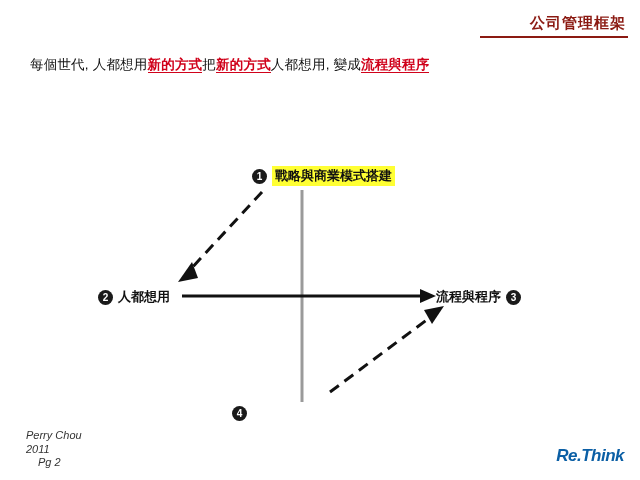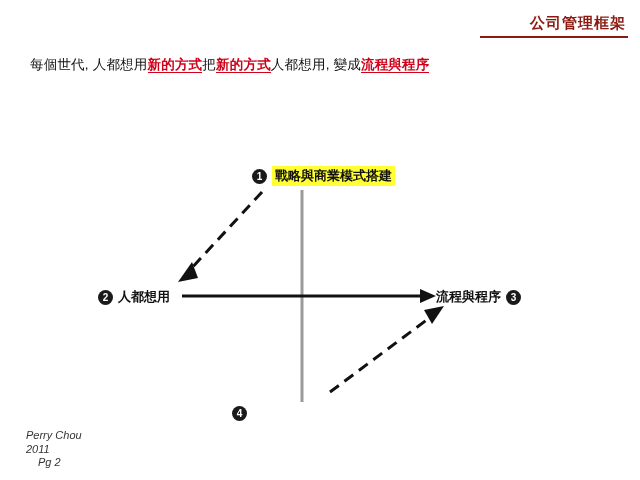--- a/index.html
+++ b/index.html
@@ -180,14 +180,15 @@
       <span class="bullet">4</span>
     </div>
   </div>
 
   <div id="footer-credit">
     <div>Perry Chou</div>
     <div>2011</div>
     <div class="pg">Pg 2</div>
   </div>
 
+  <div id="logo">Re.Think</div>
 
 </div>
 
 </body></html>

